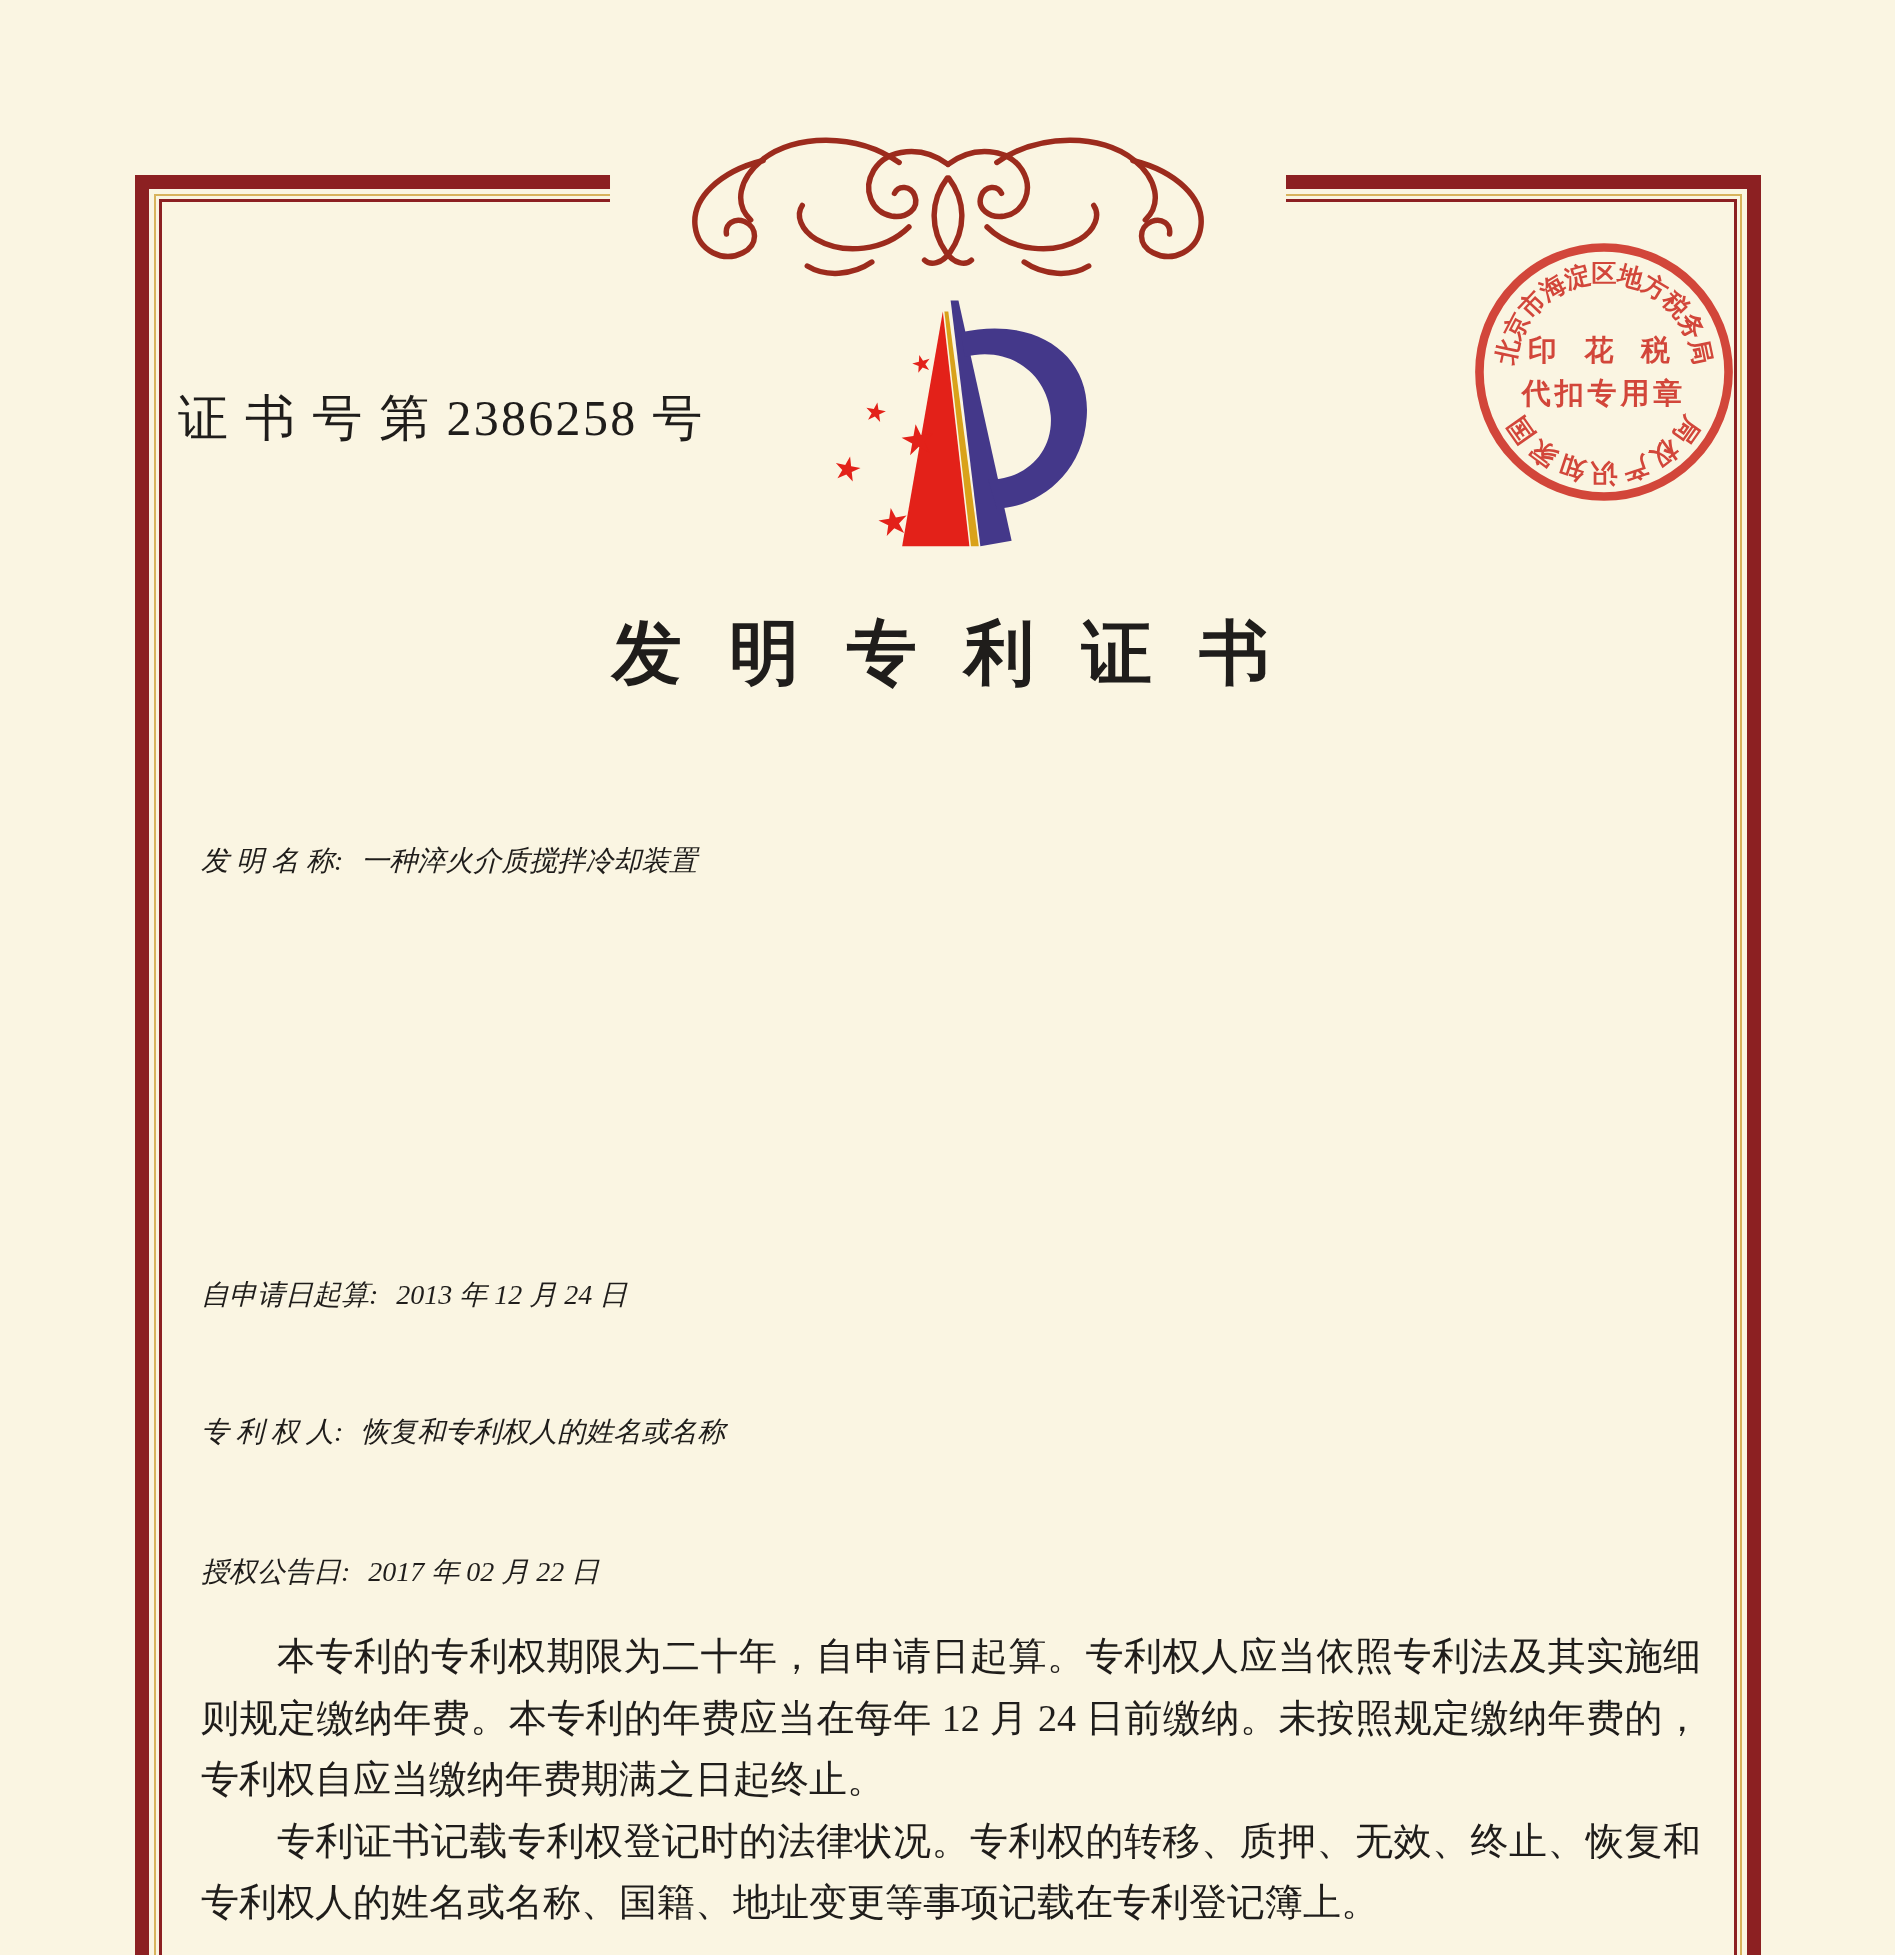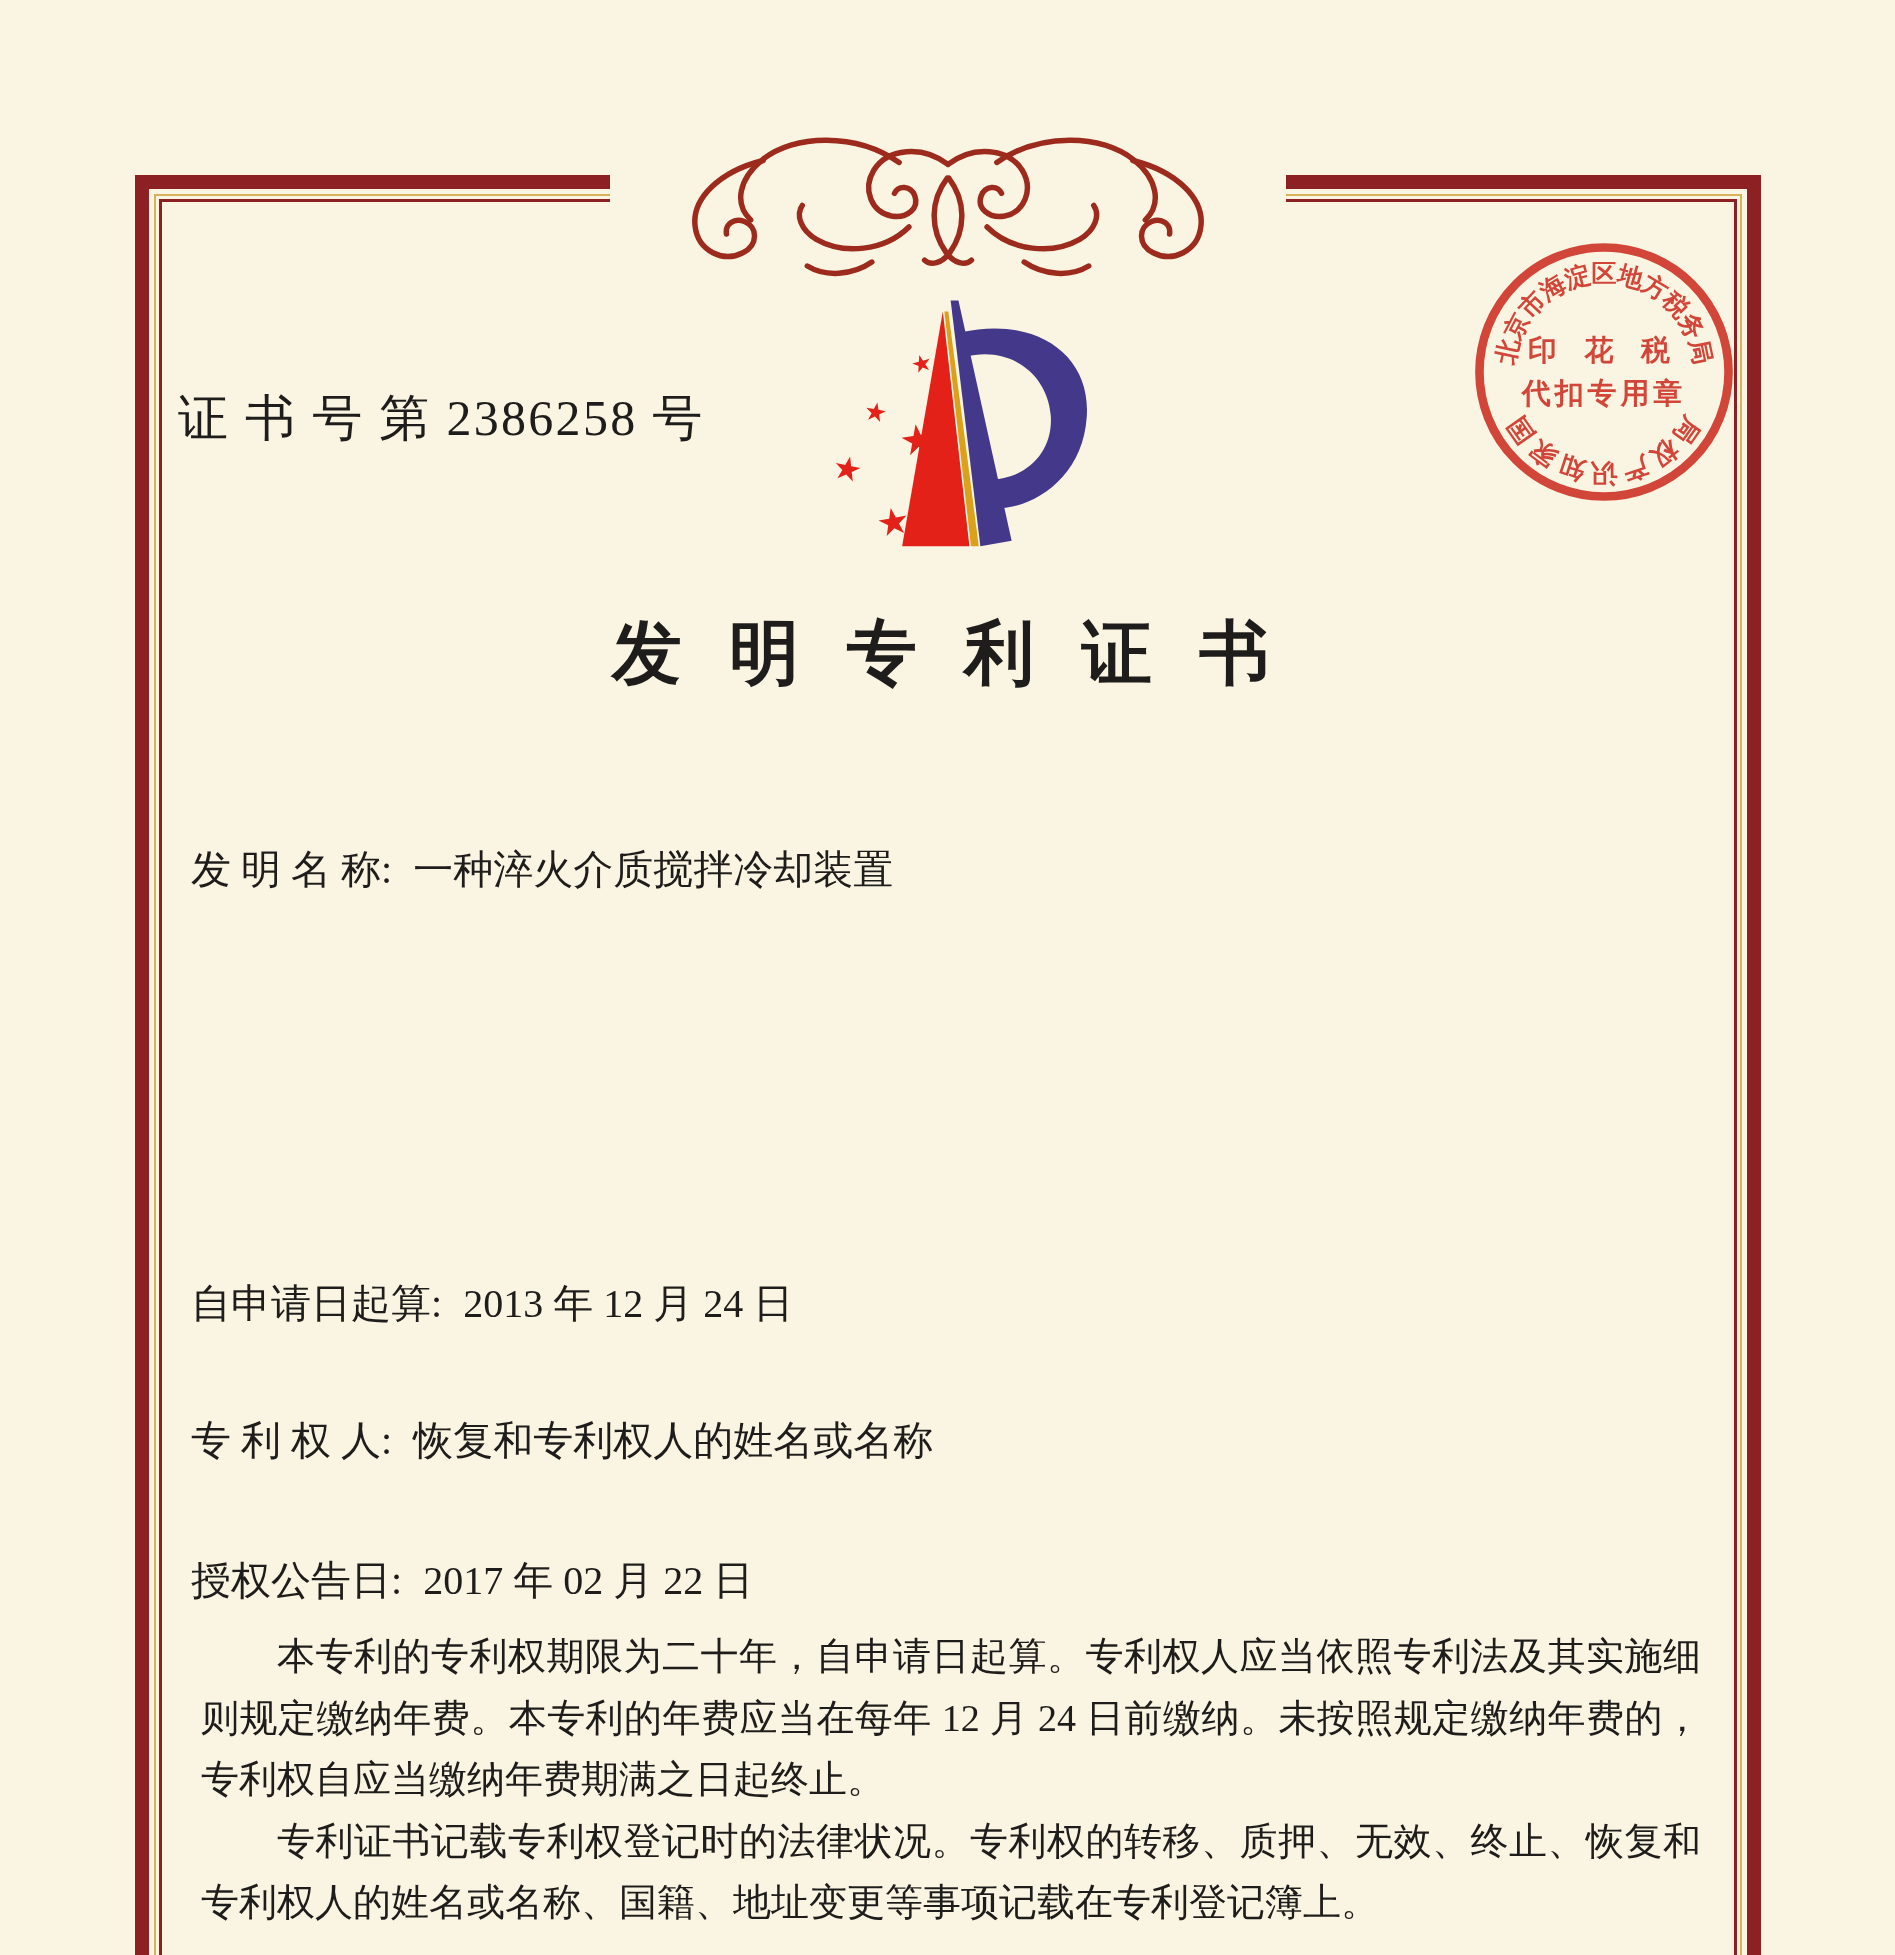--- a/index.html
+++ b/index.html
@@ -11,21 +11,21 @@
   
   .frame-band,.frame-gold,.frame-thin{position:absolute;box-sizing:border-box;z-index:2;pointer-events:none;}
   .frame-band{left:135px;top:175px;width:1626px;height:2441px;border:14px solid #8c2022;}
   .frame-gold{left:154px;top:194px;width:1588px;height:2403px;border:2px solid #d8b35c;}
   .frame-thin{left:159px;top:199px;width:1578px;height:2393px;border:3.5px solid #8c2022;}
   .ornament{position:absolute;z-index:3;pointer-events:none;}
   
   .abs{position:absolute;z-index:4;}
   .cert-no{left:178px;top:337px;font-size:50px;letter-spacing:2.3px;margin-top:48px;}
   .title{left:0;width:100%;top:607px;text-align:center;font-size:70px;font-weight:700;letter-spacing:15px;}
-  .field{left:191px;font-size:40px;white-space:nowrap;}
+  .field{left:201px;font-size:28px;white-space:nowrap;font-style:italic;}
   .f0{top:842px}.f1{top:1000px}.f2{top:1137px}.f3{top:1276px}.f4{top:1413px}.f5{top:1553px}
   .field .lab{display:inline-block;}
   .field .val{display:inline-block;margin-left:11px;}
   .body-text{left:201px;top:1626px;width:1500px;font-size:38px;line-height:1.62;text-align:justify;}
   .body-text p{margin:0;text-indent:2em;}
   
   .tax-seal{left:1463px;top:231px;width:282px;height:282px;z-index:5;opacity:.92;}
   .logo-svg{left:813px;top:295px;width:305px;height:274px;z-index:4;}
 </style>
 </head>

